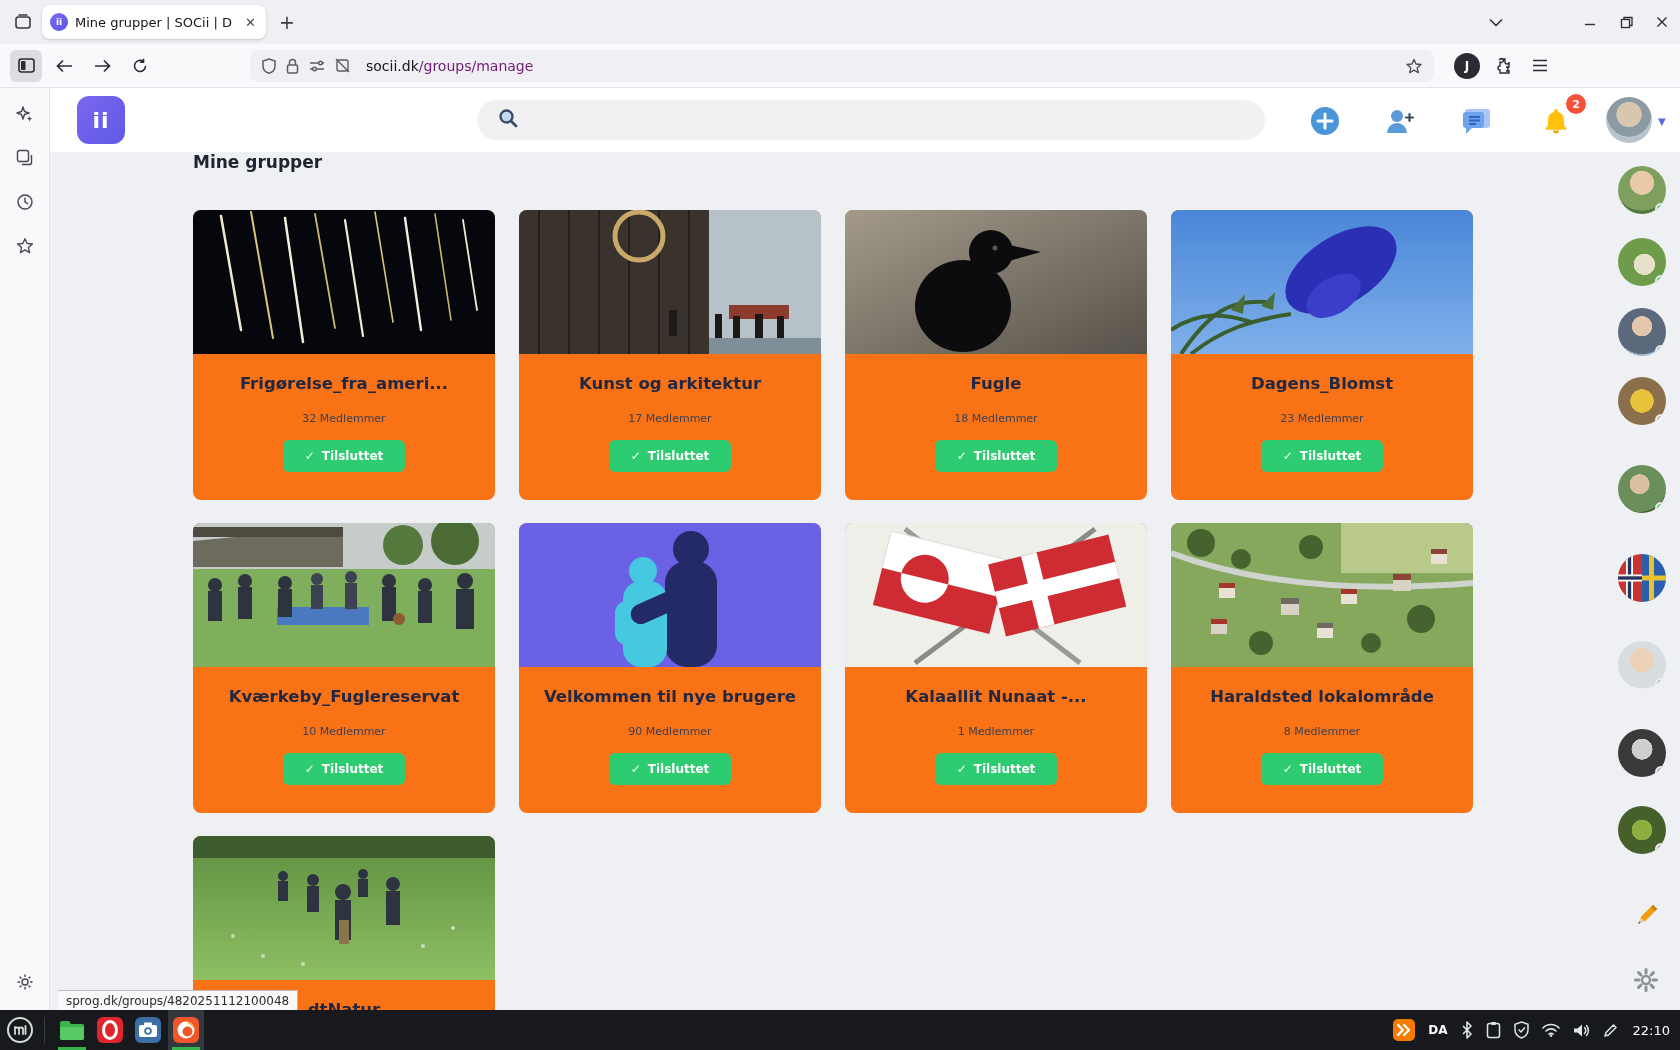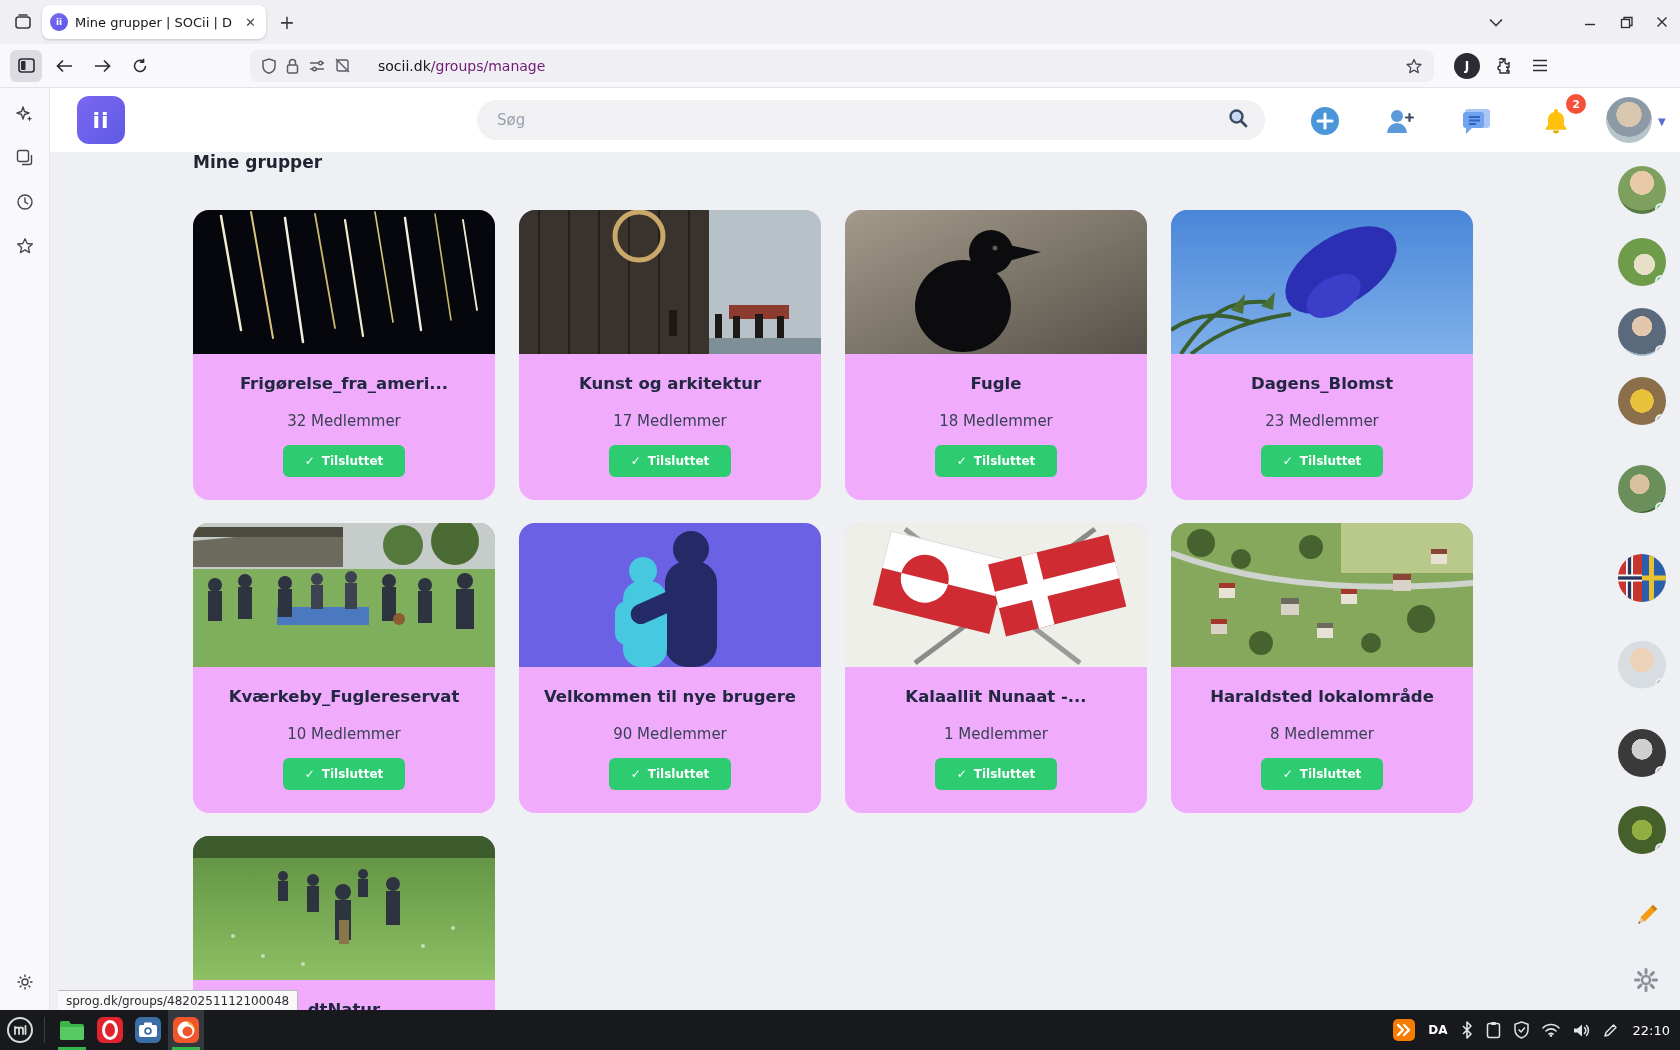--- a/index.html
+++ b/index.html
@@ -18,21 +18,21 @@
   .tabbar-spacer { flex:1; }
   .tab-chevron { width:32px; height:30px; display:flex; align-items:center; justify-content:center; color:#3b3b44; margin-right:60px; }
   .winbtn { width:36px; height:32px; display:flex; align-items:center; justify-content:center; color:#2b2b33; font-size:14px; }
 
   .navbar { position:absolute; top:44px; left:0; right:0; height:44px; background:#f9f9fb; border-bottom:1px solid #e3e3e8; display:flex; align-items:center; }
   .navicon { width:32px; height:32px; display:flex; align-items:center; justify-content:center; color:#3b3b44; border-radius:6px; margin-left:6px; }
   .sidebar-toggle { background:#dcdce2; margin-left:10px; }
   .urlbar { margin-left:94px; width:1184px; height:32px; background:#f0f0f4; border-radius:8px; display:flex; align-items:center; padding:0 12px; gap:10px; }
   .urlicon { display:flex; align-items:center; color:#5b5b66; }
   .urltext { font-size:14px; margin-left:6px; white-space:nowrap; }
-  .urltext .domain { color:#15141a;margin-left:12px; }
+  .urltext .domain { color:#15141a; }
   .urltext .path { color:#701a75; }
   .url-spacer { flex:1; }
   .acct { width:26px; height:26px; border-radius:50%; background:#2b2b33; color:#fff; font-size:12px; font-weight:bold; display:flex; align-items:center; justify-content:center; margin-left:20px; }
 
   
   .viewport { position:absolute; top:88px; left:0; right:0; bottom:40px; overflow:hidden; }
   .ffrail { position:absolute; left:0; top:0; bottom:0; width:50px; background:#f9f9fb; border-right:1px solid #e3e3e8; display:flex; flex-direction:column; align-items:center; padding-top:12px; gap:16px; }
   .railicon { width:32px; height:28px; display:flex; align-items:center; justify-content:center; color:#45454f; border-radius:6px; }
   .rail-bottom { margin-top:auto; margin-bottom:14px; }
 
@@ -48,25 +48,25 @@
   .head-avatar { position:absolute; left:1556px; top:9px; width:46px; height:46px; border-radius:50%; background:radial-gradient(circle at 50% 38%, #d9c6ae 0 34%, #8c9aa6 35% 60%, #b7c4c9 61%); }
   .head-chevron { position:absolute; left:1608px; top:28px; color:#5b6bd6; font-size:10px; }
 
   .site-body { position:absolute; top:64px; left:0; right:0; bottom:0; background:#eef0f3; overflow:hidden; }
   .page-row { height:44px; display:flex; align-items:flex-start; padding-left:143px; }
   .page-title { font-size:17px; font-weight:bold; color:#1f2430; }
   .filters { margin-left:auto; margin-right:212px; display:flex; gap:16px; }
   .pill { height:30px; background:#fff; border-radius:15px; display:flex; align-items:center; gap:7px; padding:0 15px; font-size:13px; font-weight:bold; color:#242a38; box-shadow:0 1px 2px rgba(0,0,0,.05); }
 
   .grid { margin:14px 0 0 143px; width:1280px; display:grid; grid-template-columns:repeat(4,302px); column-gap:24px; row-gap:23px; }
-  .card { background:#f0abfc; border-radius:16px; overflow:hidden; text-align:center; height:290px; }
+  .card { background:#f97316; border-radius:8px; overflow:hidden; text-align:center; height:290px; }
   .card-img { height:144px; overflow:hidden; }
   .card-img svg { display:block; width:100%; height:100%; }
   .card-title { margin-top:20px; font-size:16.5px; font-weight:600; color:#222842; padding:0 10px; white-space:nowrap; overflow:hidden; }
-  .card-members { margin-top:19px; font-size:15px; color:#3a4154; }
+  .card-members { margin-top:19px; font-size:11px; color:#3a4154; }
   .join-btn { margin-top:15px; width:122px; height:32px; border:none; border-radius:6px; background:#2ecc71; color:#fff; font-size:12px; font-weight:bold; font-family:inherit; display:inline-flex; align-items:center; justify-content:center; gap:7px; cursor:pointer; }
   .join-btn .check { font-size:12px; }
 
   
   .avatar-rail { position:absolute; right:14px; top:0; bottom:0; width:48px; }
   .rail-av { position:absolute; left:0; width:48px; height:48px; border-radius:50%; overflow:hidden; }
   .rail-av svg { display:block; }
   .dot { position:absolute; width:12px; height:12px; border-radius:50%; border:2px solid #eef0f3; }
   .dot.green { background:#39cf74; } .dot.gray { background:#aab1bd; }
   .av1 { background:radial-gradient(circle at 50% 35%, #e8c9a8 0 30%, #7da05e 31% 70%, #56793f 71%); }
@@ -237,21 +237,20 @@
             <path d="M9 1.5 V4 M9 14 V16.5 M1.5 9 H4 M14 9 H16.5 M3.7 3.7 L5.5 5.5 M12.5 12.5 L14.3 14.3 M14.3 3.7 L12.5 5.5 M5.5 12.5 L3.7 14.3" stroke="#45454f" stroke-width="1.4"></path>
           </svg>
       </div>
     </div>
 
     <div class="site">
 
       <div class="site-header">
         <div class="logo">ii</div>
         <div class="search">
-          <input type="text" placeholder="Søg" style="">
           <span>
             <svg width="22" height="22" viewBox="0 0 22 22">
                 <circle cx="9.5" cy="9.5" r="6" fill="#c4d8ef" stroke="#3c4a63" stroke-width="2.4"></circle>
                 <path d="M14 14 L19 19" stroke="#3c4a63" stroke-width="2.8" stroke-linecap="round"></path>
               </svg>
           </span>
         </div>
         <div class="hicon" style="left:1259px;">
           <svg width="30" height="30" viewBox="0 0 30 30">
               <circle cx="15" cy="15" r="14" fill="#4a96d9"></circle>

